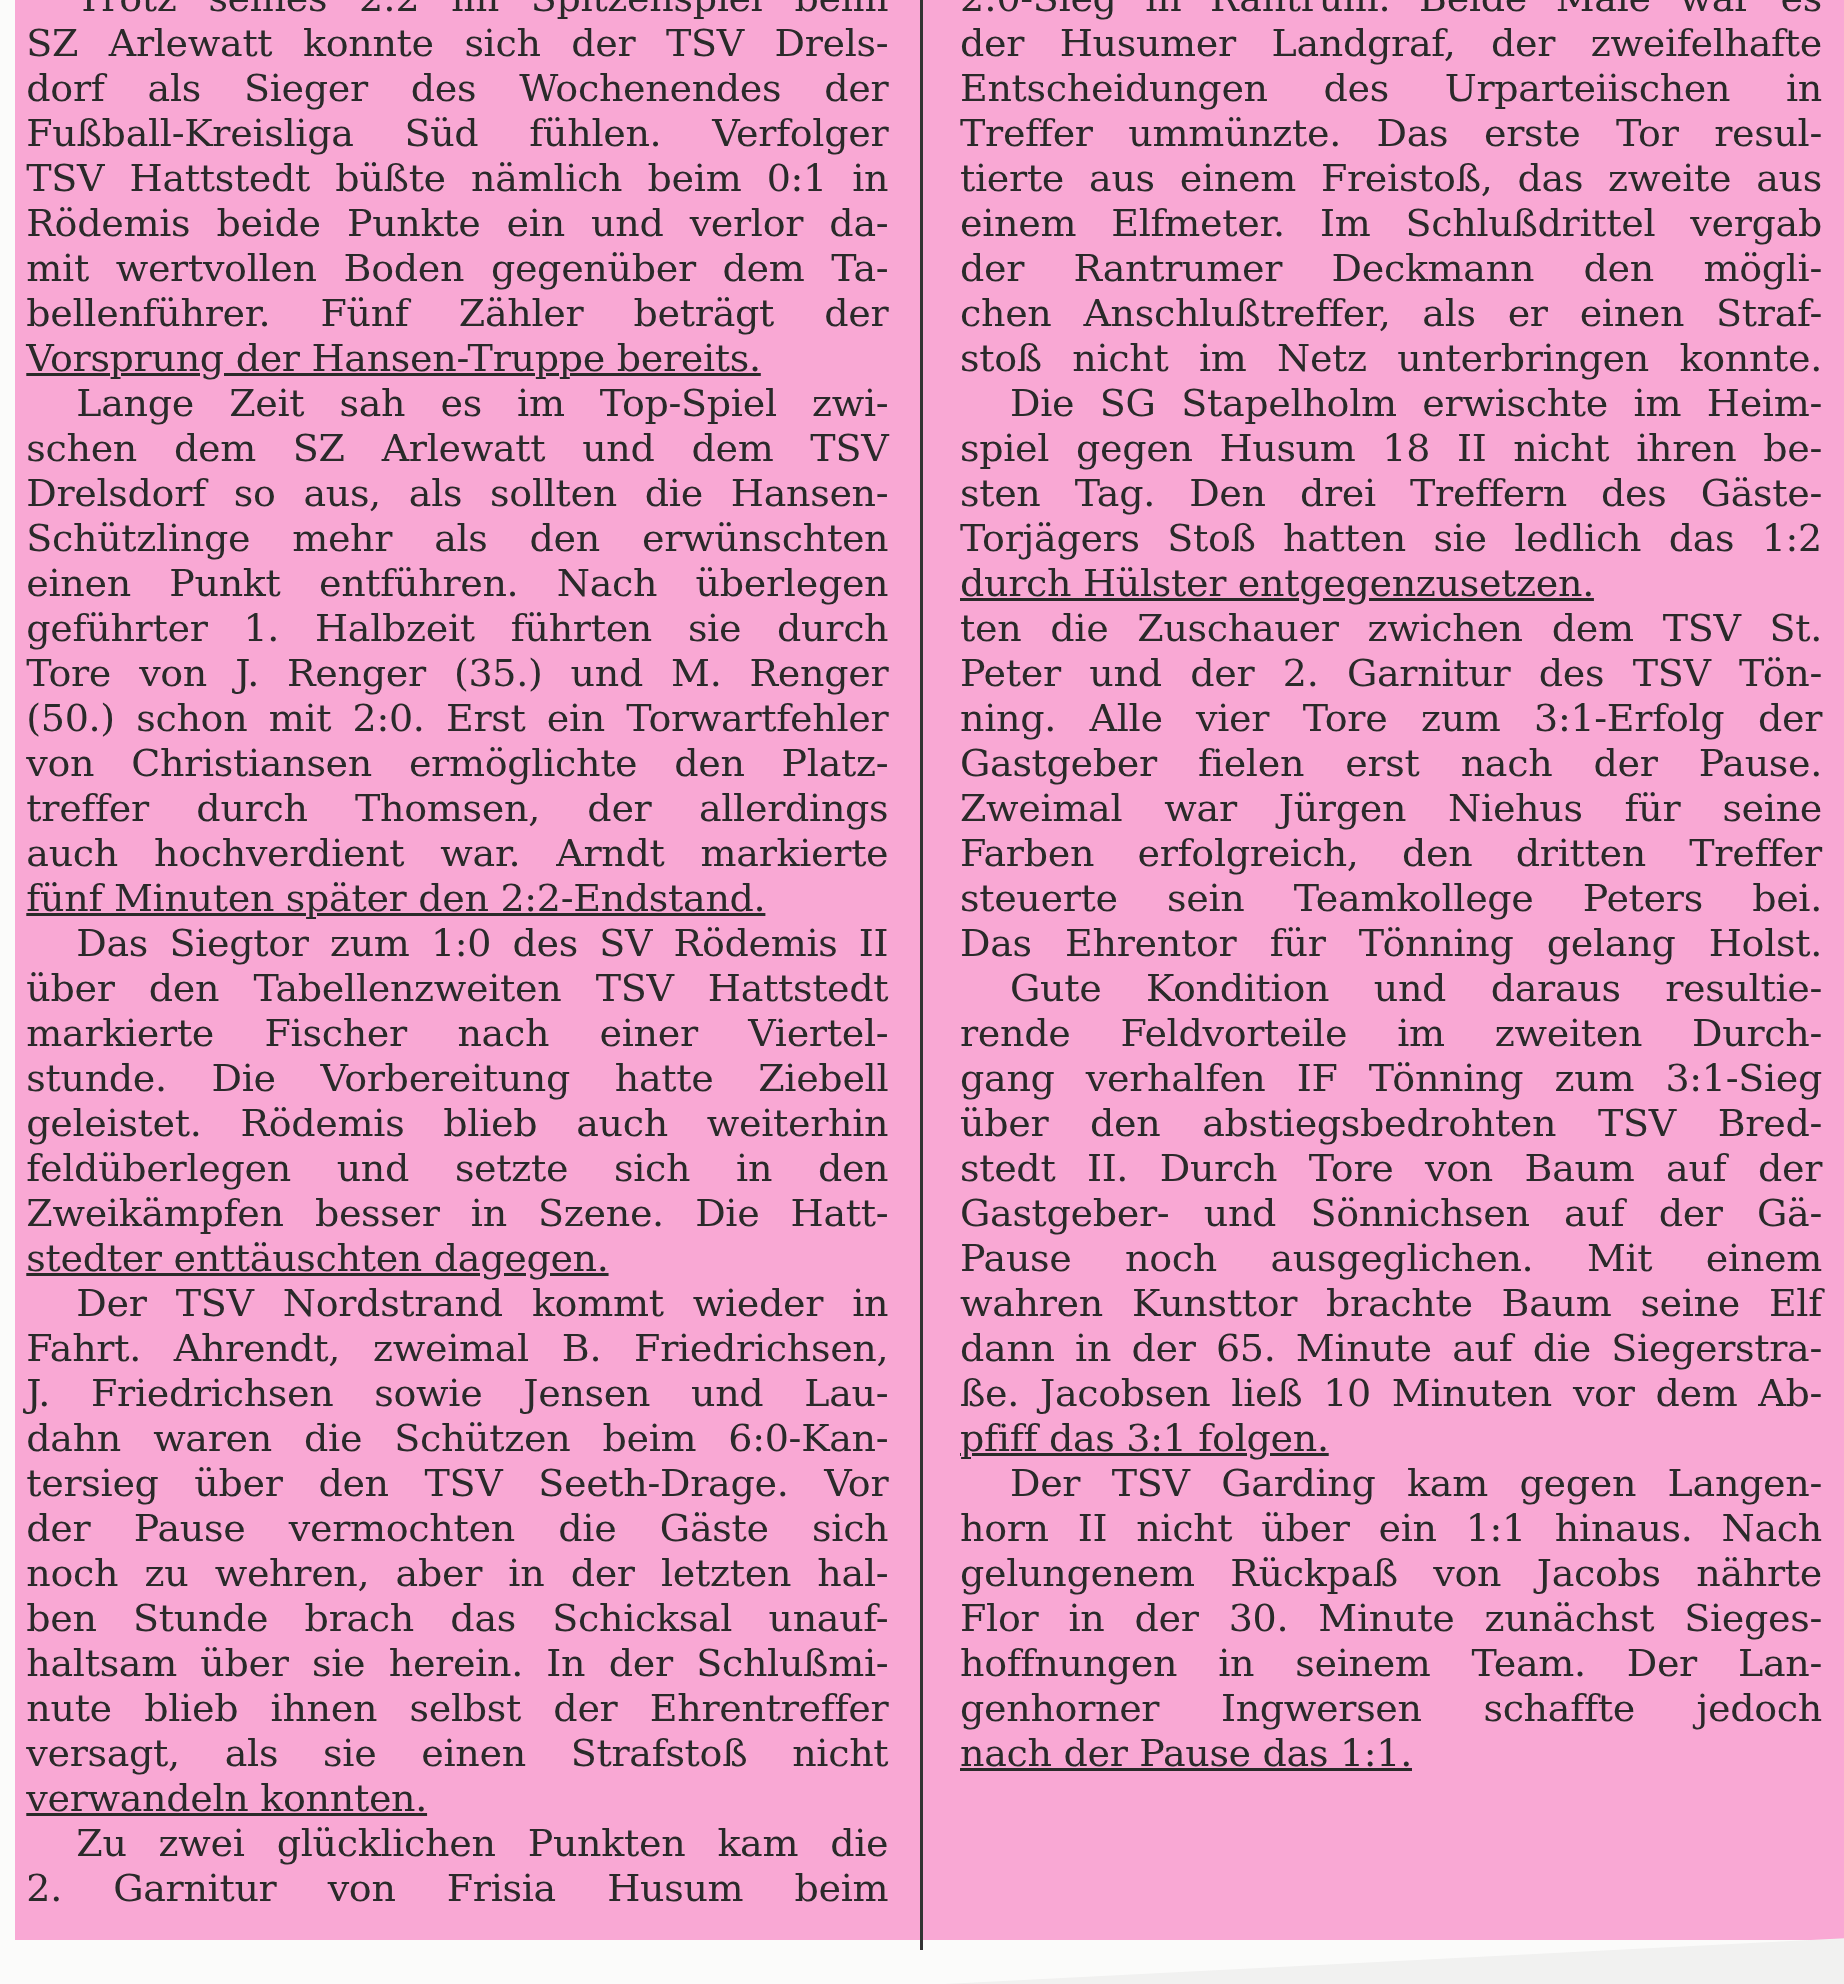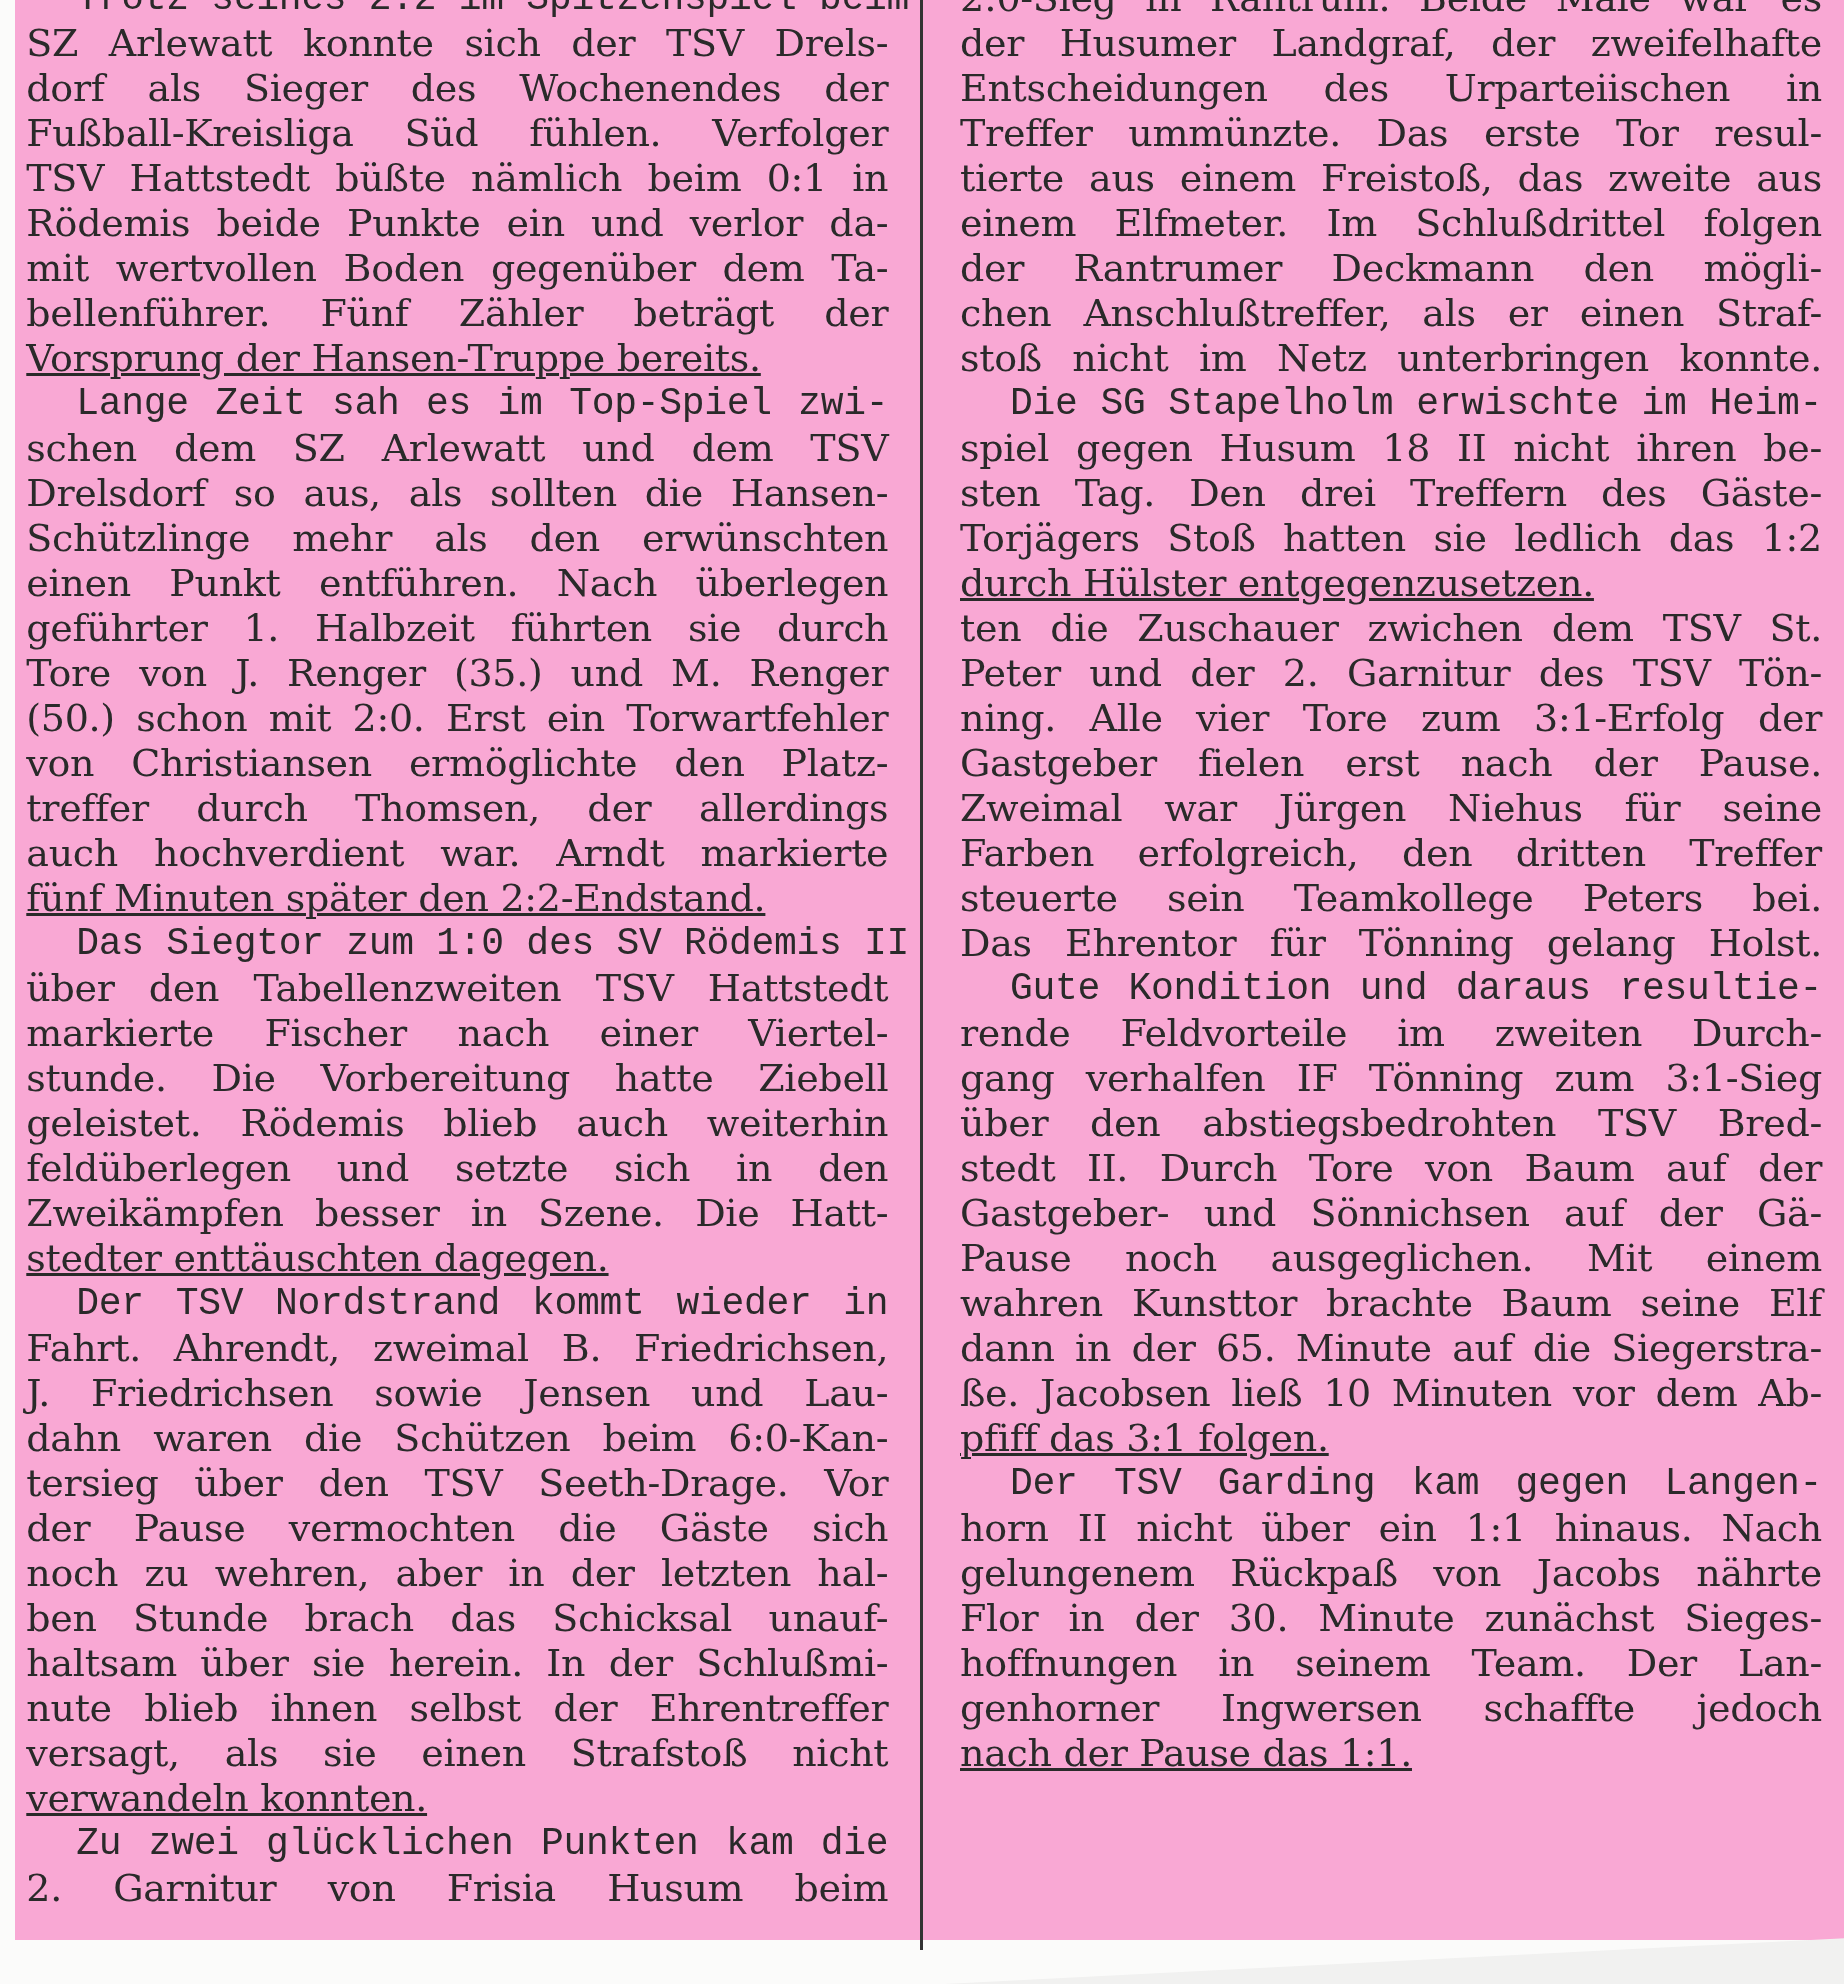--- a/index.html
+++ b/index.html
@@ -15,21 +15,21 @@
     font-size: 38px;
     line-height: 45px;
   }
   .col-left { left: 11.3px; width: 862px; }
   .col-right { left: 945px; width: 862px; }
   .line {
     display: block; white-space: nowrap; height: 45px;
     text-align: justify; text-align-last: justify;
     letter-spacing: -0.3px;
   }
-  .line.indent { padding-left: 50px; font-family: Liberation Mono, monospace; }
+  .line.indent { padding-left: 50px; }
   .line.last { text-align-last: left; text-decoration: underline; }
   .divider {
     position: absolute; left: 905px; top: 0; width: 2.5px; height: 1950px;
     background: #333;
   }
   .fold {
     position: absolute; left: 919px; top: 1938px; width: 925px; height: 47px;
     background: linear-gradient(to bottom right, rgba(0,0,0,0) 49%, #f1f1f0 50%);
   }
 </style>
@@ -82,21 +82,21 @@
       <span class="line indent">Zu zwei glücklichen Punkten kam die</span>
       <span class="line">2. Garnitur von Frisia Husum beim</span>
     </div>
   <div class="divider"></div>
   <div class="col col-right" id="col1">
       <span class="line">2:0-Sieg in Rantrum. Beide Male war es</span>
       <span class="line">der Husumer Landgraf, der zweifelhafte</span>
       <span class="line">Entscheidungen des Urparteiischen in</span>
       <span class="line">Treffer ummünzte. Das erste Tor resul-</span>
       <span class="line">tierte aus einem Freistoß, das zweite aus</span>
-      <span class="line">einem Elfmeter. Im Schlußdrittel folgen</span>
+      <span class="line">einem Elfmeter. Im Schlußdrittel vergab</span>
       <span class="line">der Rantrumer Deckmann den mögli-</span>
       <span class="line">chen Anschlußtreffer, als er einen Straf-</span>
       <span class="line">stoß nicht im Netz unterbringen konnte.</span>
       <span class="line indent">Die SG Stapelholm erwischte im Heim-</span>
       <span class="line">spiel gegen Husum 18 II nicht ihren be-</span>
       <span class="line">sten Tag. Den drei Treffern des Gäste-</span>
       <span class="line">Torjägers Stoß hatten sie ledlich das 1:2</span>
       <span class="line last">durch Hülster entgegenzusetzen.</span>
       <span class="line">ten die Zuschauer zwichen dem TSV St.</span>
       <span class="line">Peter und der 2. Garnitur des TSV Tön-</span>

